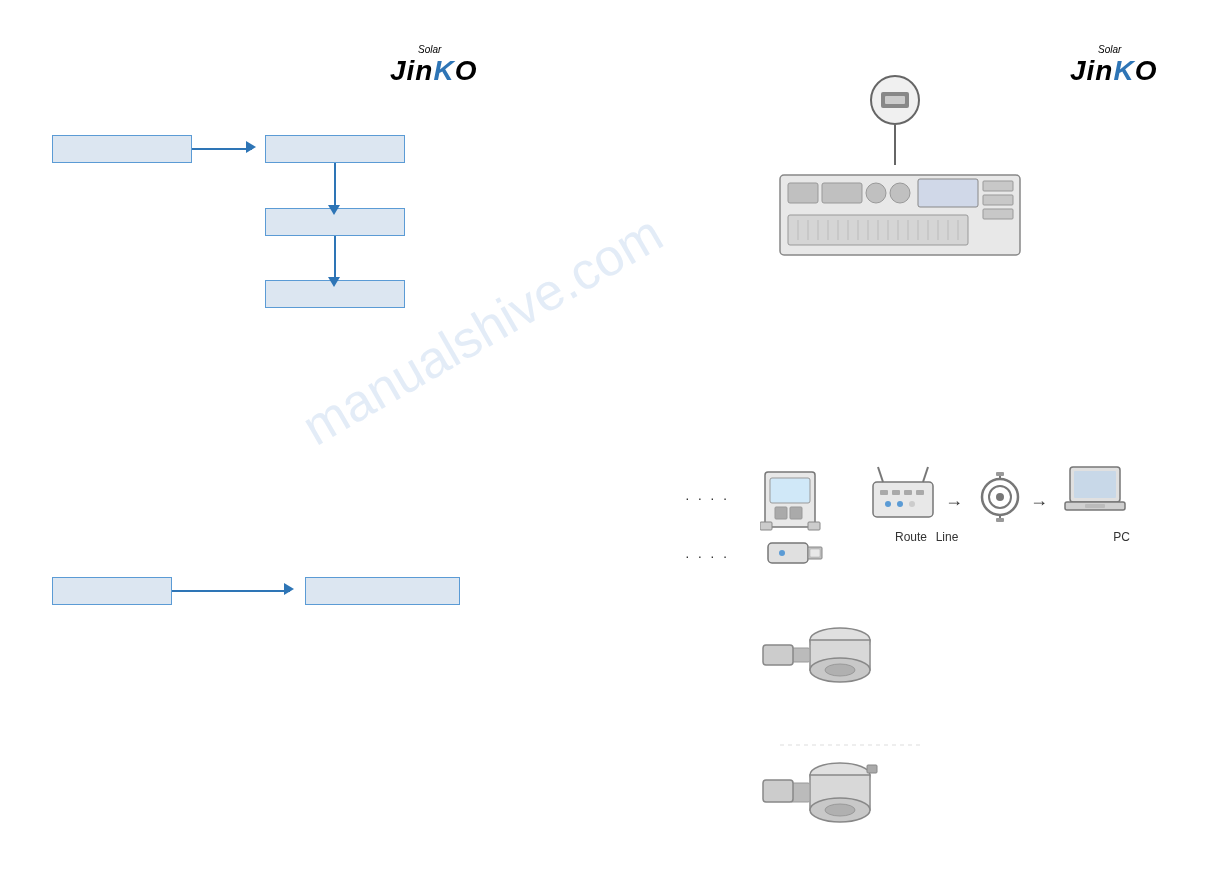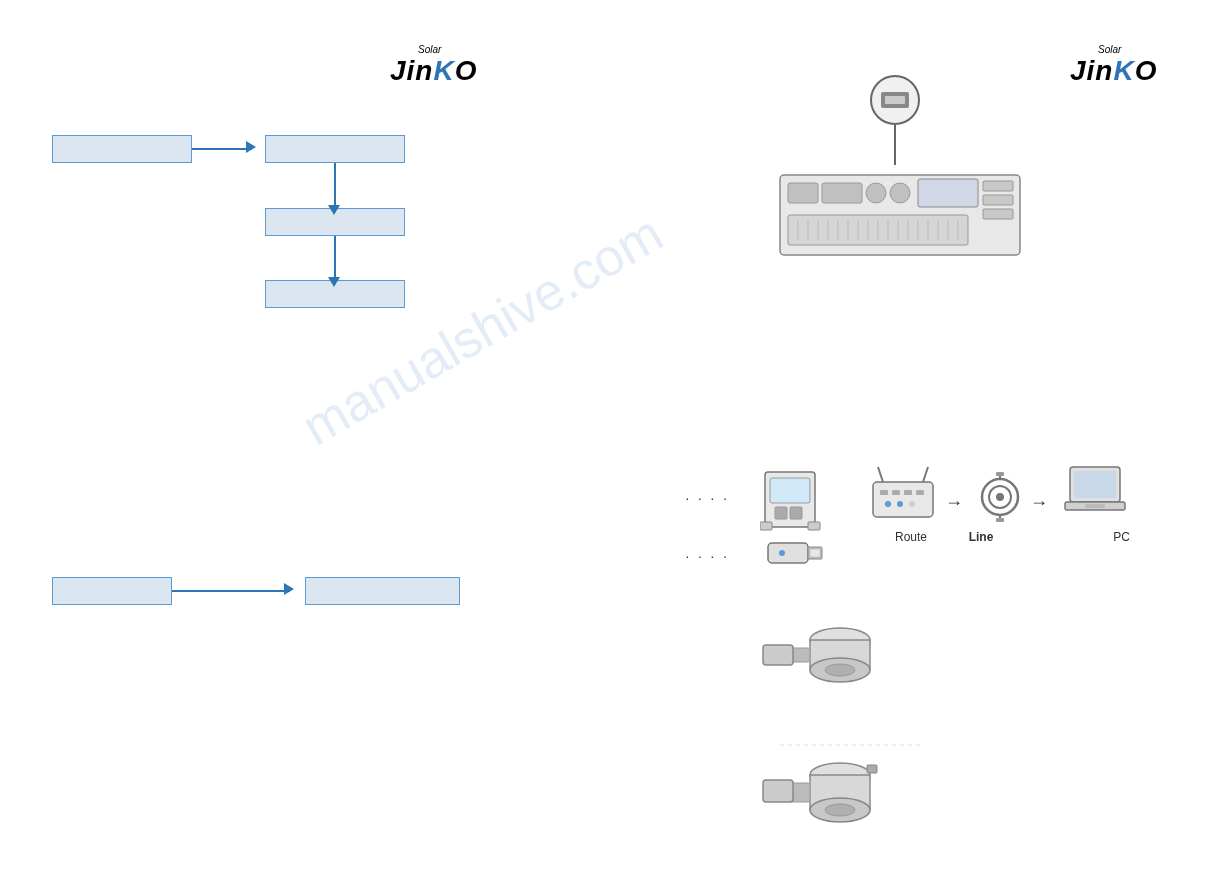--- a/index.html
+++ b/index.html
@@ -231,21 +231,21 @@
     <circle cx="25" cy="25" r="11" fill="none" stroke="#777" stroke-width="2"></circle>
     <circle cx="25" cy="25" r="4" fill="#777"></circle>
 
     <line x1="25" y1="7" x2="25" y2="1" stroke="#777" stroke-width="2"></line>
     <rect x="21" y="0" width="8" height="4" rx="1" fill="#999"></rect>
     <line x1="25" y1="43" x2="25" y2="49" stroke="#777" stroke-width="2"></line>
     <rect x="21" y="46" width="8" height="4" rx="1" fill="#999"></rect>
   </svg>
 </div>
 
-<div class="diagram-label" style="left:957px; top:530px; width:48px;font-weight:bold;">Line</div>
+<div class="diagram-label" style="left:923px; top:530px; width:48px;">Line</div>
 
 <div style="position:absolute; left:1030px; top:490px; font-size:18px; color:#333;">→</div>
 
 <div style="position:absolute; left:1060px; top:462px;">
   <svg width="70" height="60">
 
     <rect x="10" y="5" width="50" height="35" rx="3" fill="#e0e0e0" stroke="#777" stroke-width="1.5"></rect>
     <rect x="14" y="9" width="42" height="27" rx="1" fill="#c8d8e8"></rect>
 
     <rect x="5" y="40" width="60" height="8" rx="2" fill="#d0d0d0" stroke="#777" stroke-width="1.5"></rect>

